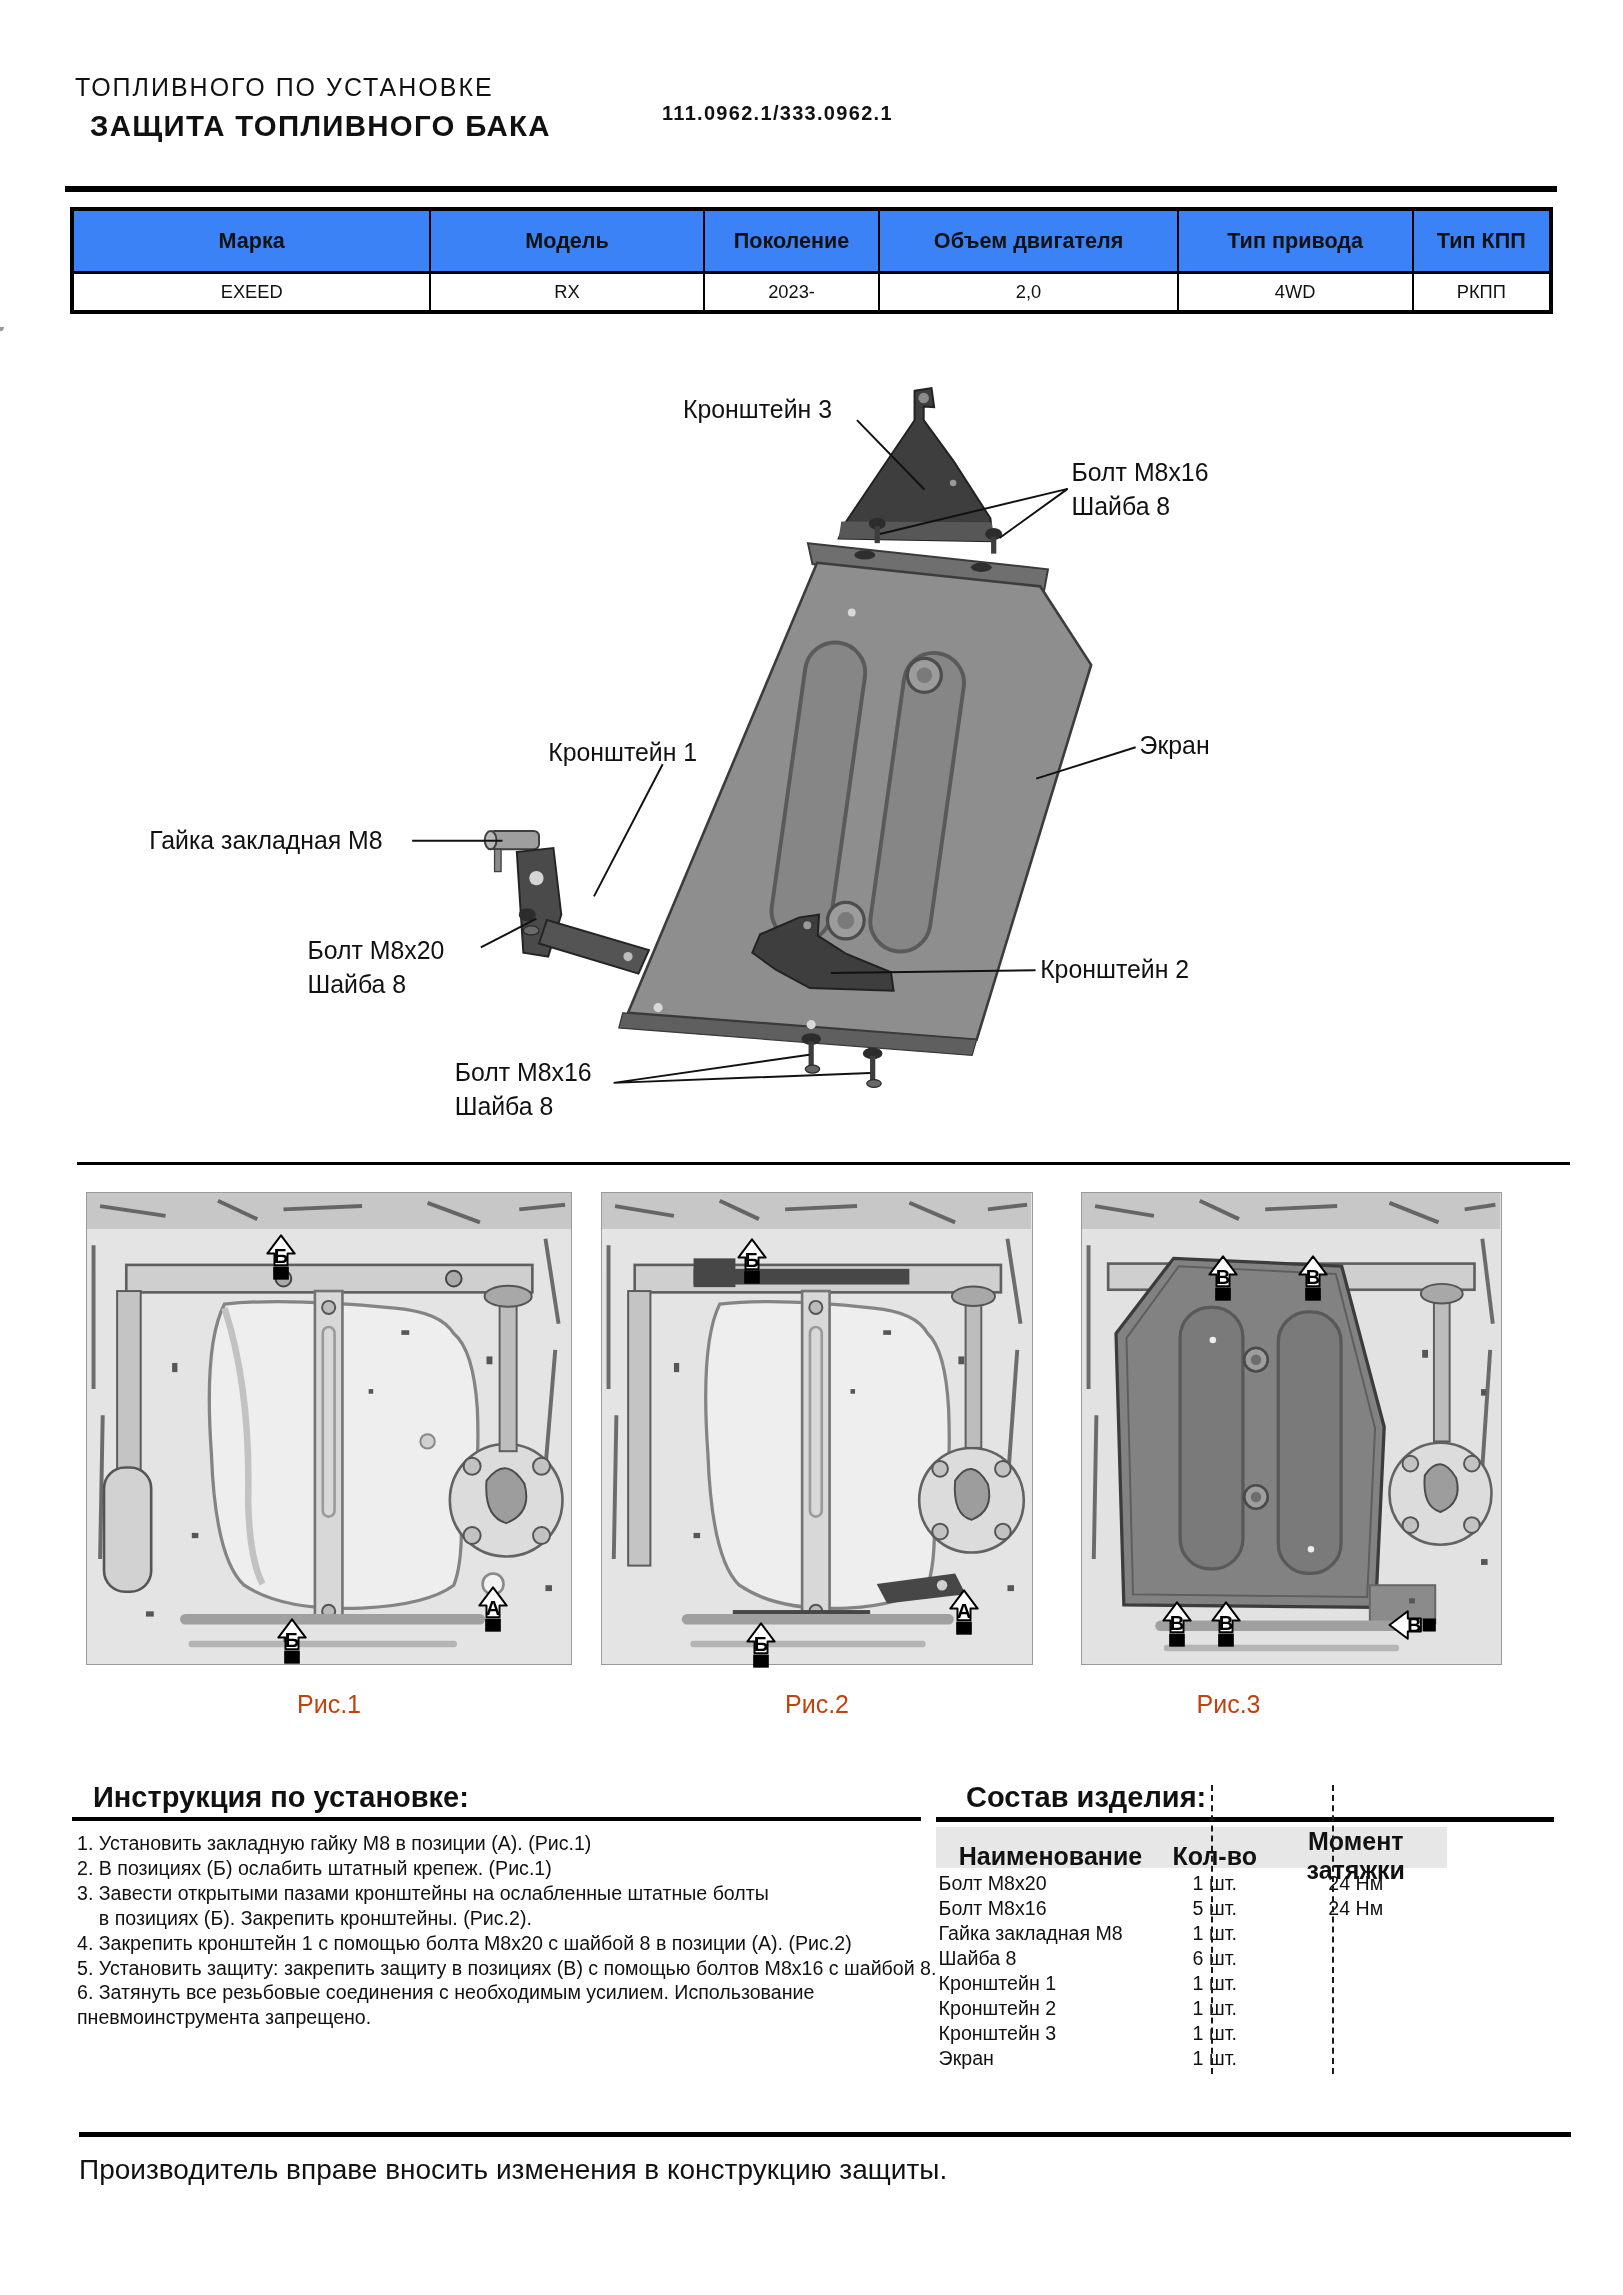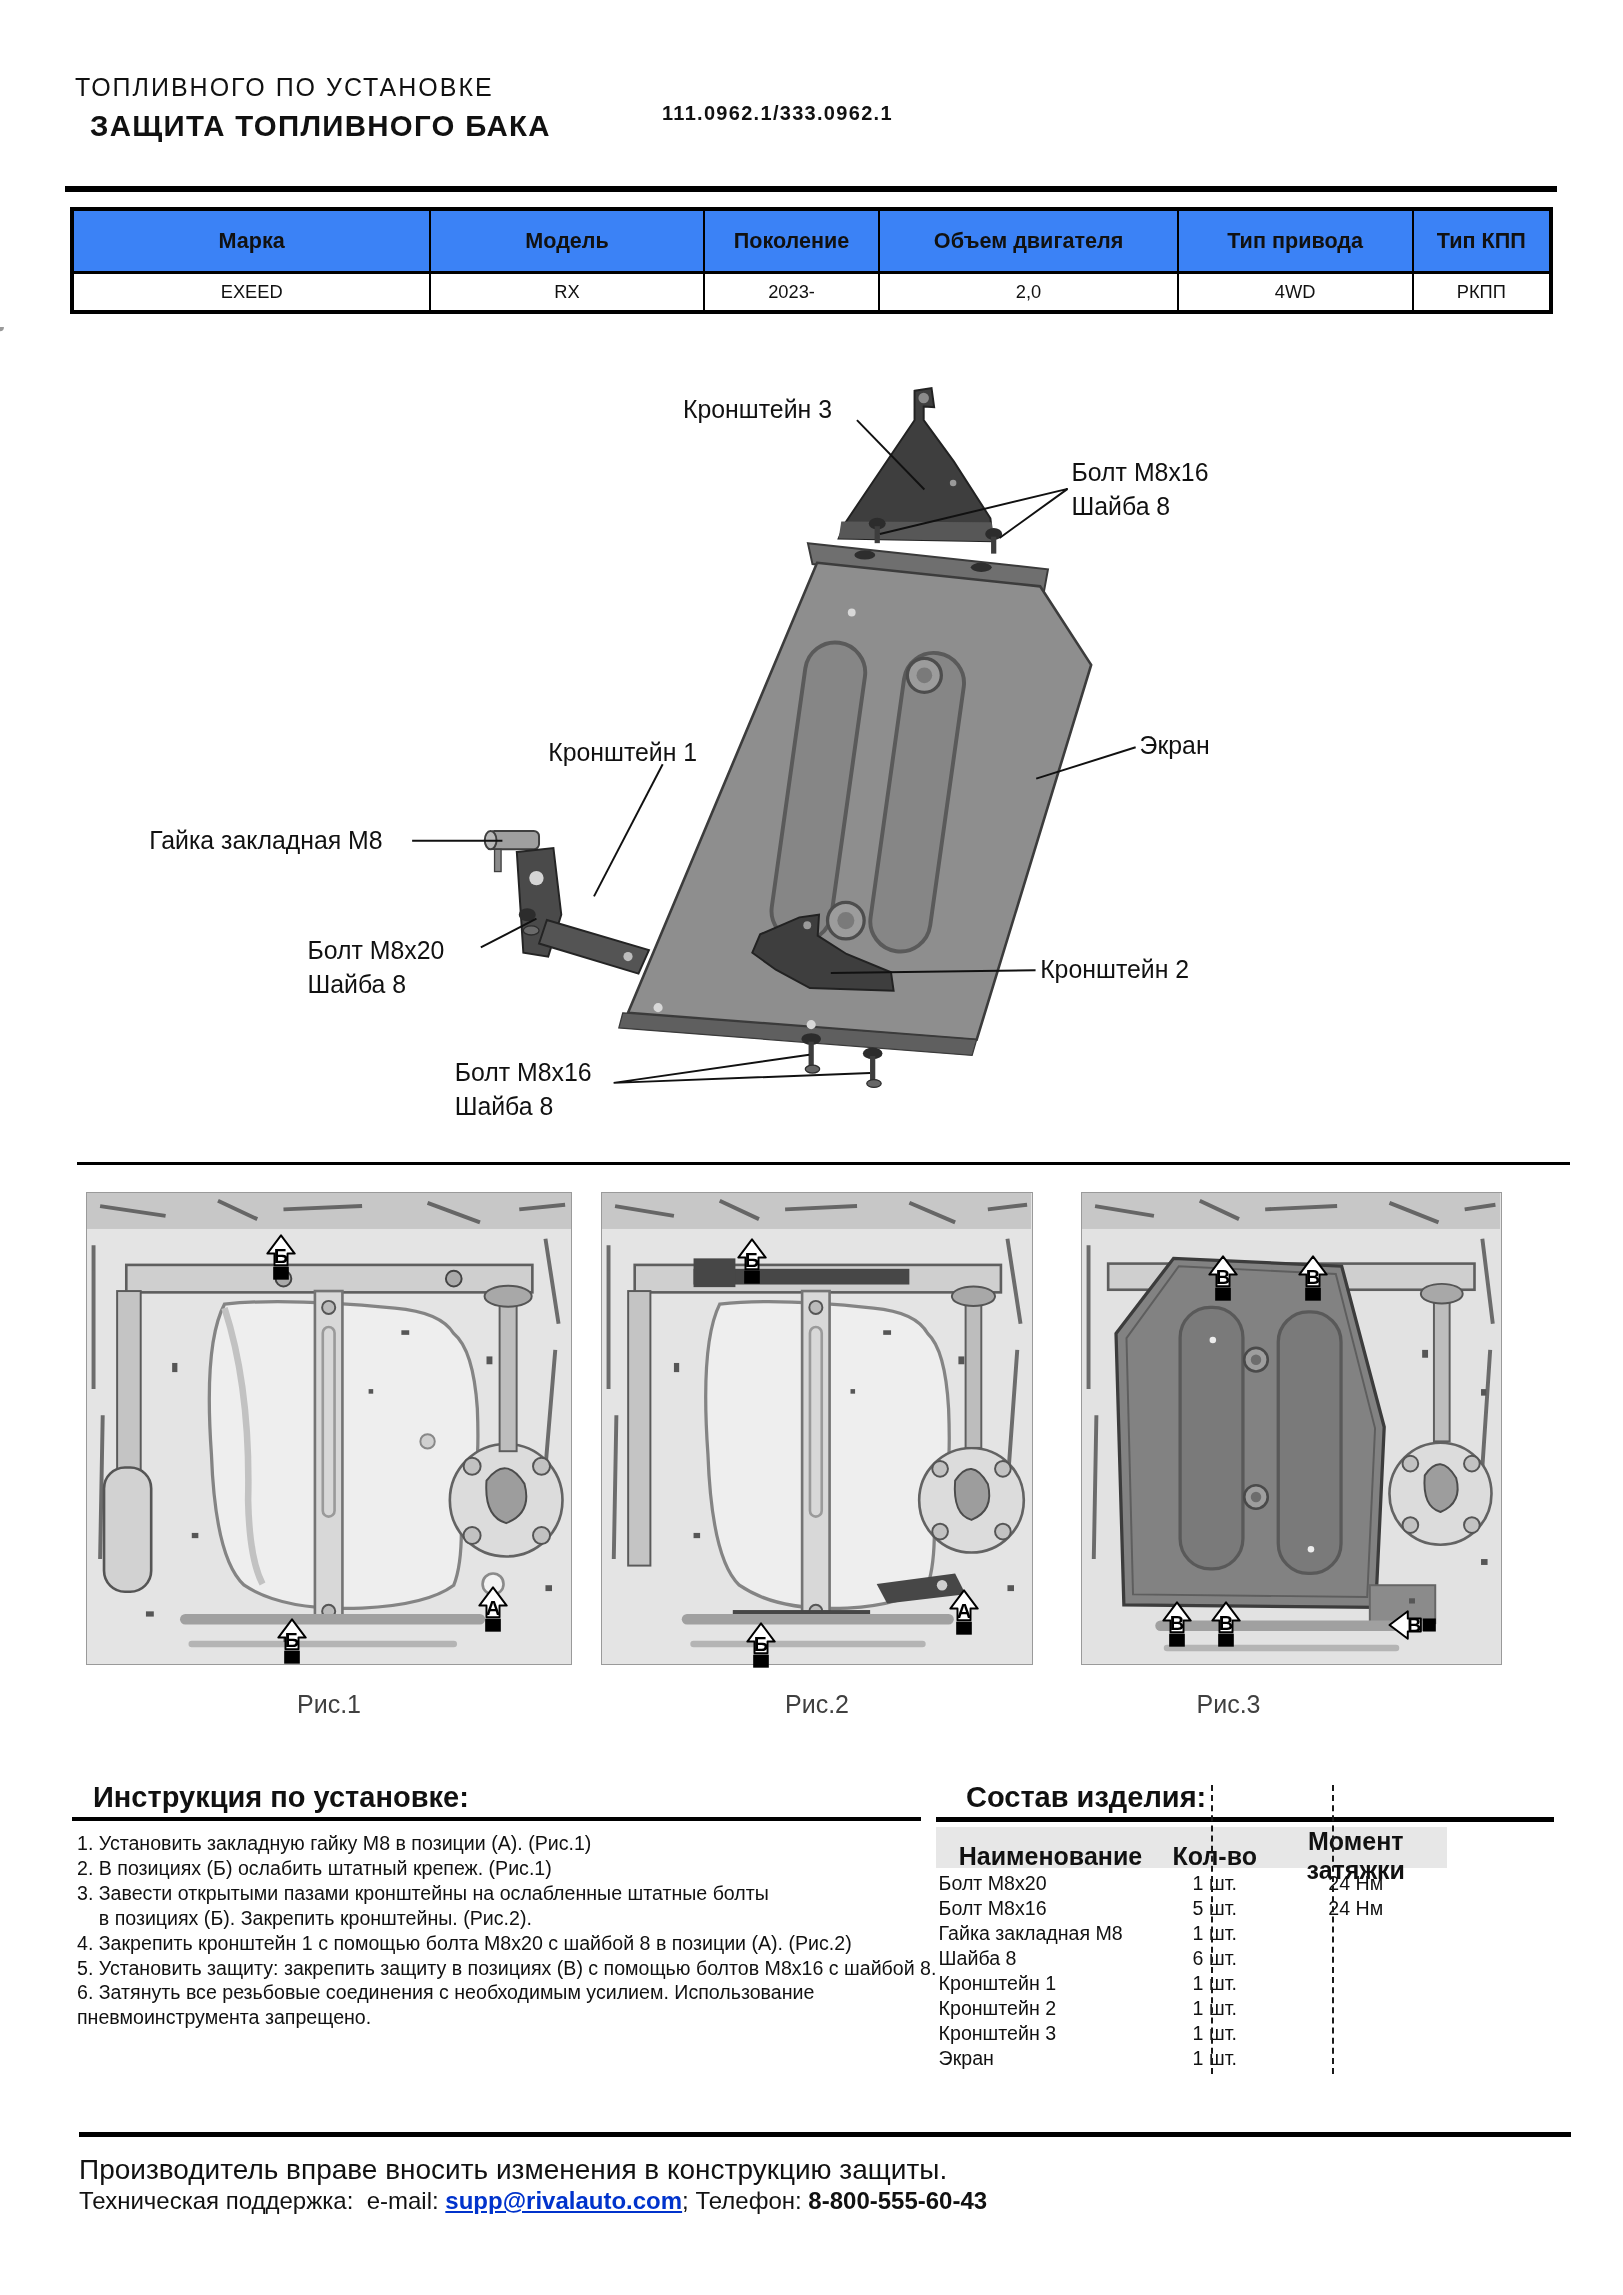--- a/index.html
+++ b/index.html
@@ -24,21 +24,21 @@
   table.vtable th, table.vtable td { border:2.6px solid #000; text-align:center; vertical-align:middle; }
   table.vtable th { height:58px; background:#3b82f6; font-size:21.6px; font-weight:700; border-bottom-width:3.9px; }
   table.vtable td { height:34px; font-size:18.3px; font-weight:400; }
   table.vtable { border:2.6px solid #000; outline:2px solid #000; outline-offset:-0.7px; }
 
   
   .dlabel { font-size:38px; fill:#111; font-family:"Liberation Sans", sans-serif; }
 
   
   .figure { position:absolute; top:1192px; height:473px; border:1.3px solid #9a9a9a; box-sizing:border-box; background:#e4e4e4; }
-  .caption { position:absolute; top:1690px; text-align:center; font-size:25px; color:#404040; }
+  .caption { position:absolute; top:1690px; text-align:center; font-size:25px; color:#c2410c; }
   .marker { position:absolute; }
   .marker text { font-family:"Liberation Sans", sans-serif; }
 
   
   .ins-head { left:77px; top:1781px; font-size:29px; font-weight:700;margin-left:16px; }
   .ins-line { position:absolute; left:77px; font-size:19.6px; white-space:pre; }
   .parts-head { left:966px; top:1781px; font-size:29px; font-weight:700; }
 
   .parts-grid { position:absolute; left:936px; width:511px; display:grid;
     grid-template-columns:44.8% 19.5% 35.7%; }
@@ -464,16 +464,15 @@
     <div class="pname">Экран</div>
     <div class="pqty">1 шт.</div>
     <div class="ptorq"></div>
   </div>
 
   <div class="dashline" style="left:1211px;"></div>
   <div class="dashline" style="left:1332px;"></div>
 
   <div class="abs rule" style="left:79px; top:2132px; width:1492px; height:4.6px;"></div>
   <div class="abs foot1">Производитель вправе вносить изменения в конструкцию защиты.</div>
-  <div class="abs foot2"><span>Техническая поддержка:  e-mail: </span><a href="#" class="email">supp@rivalauto.com</a><span>; Телефон: </span><span class="bold">8-800-555-60-43</span></div>
 
 </div>
 
 
 </body></html>

